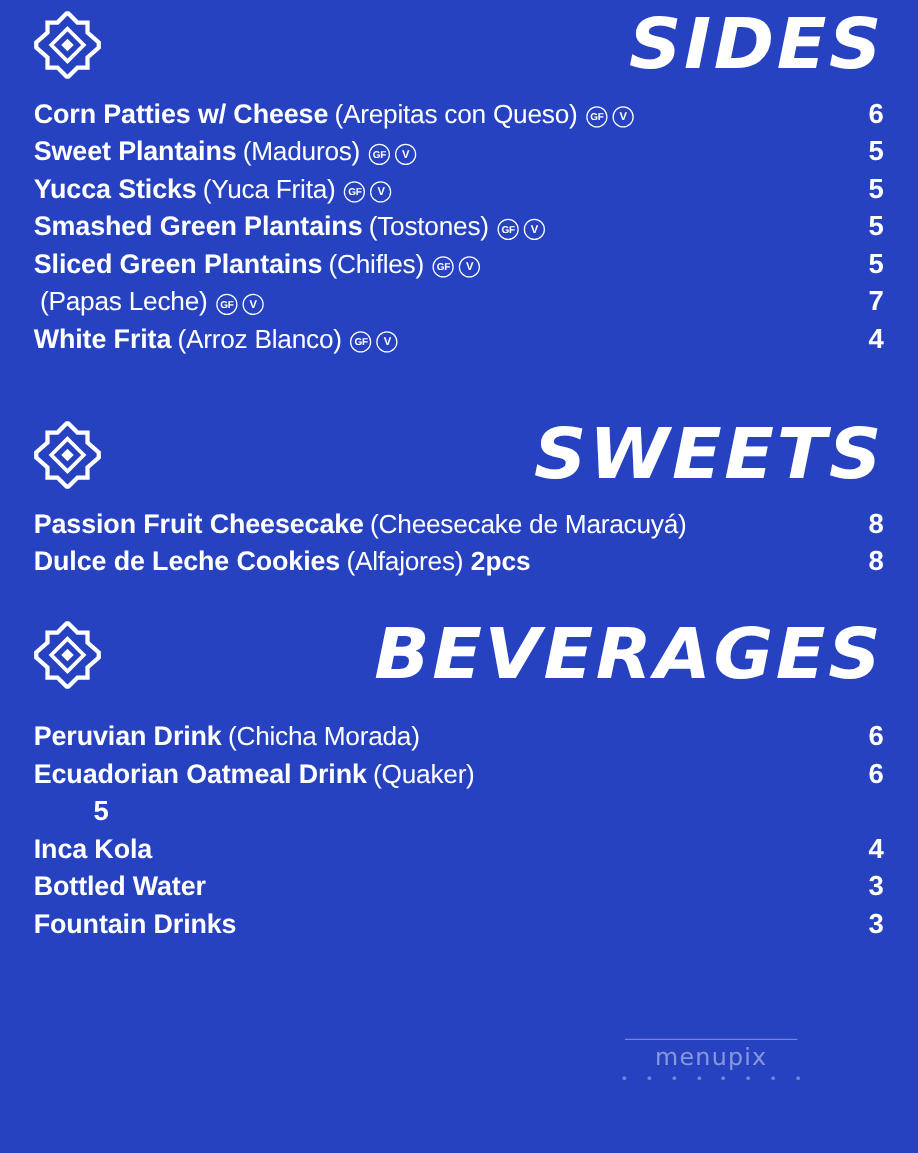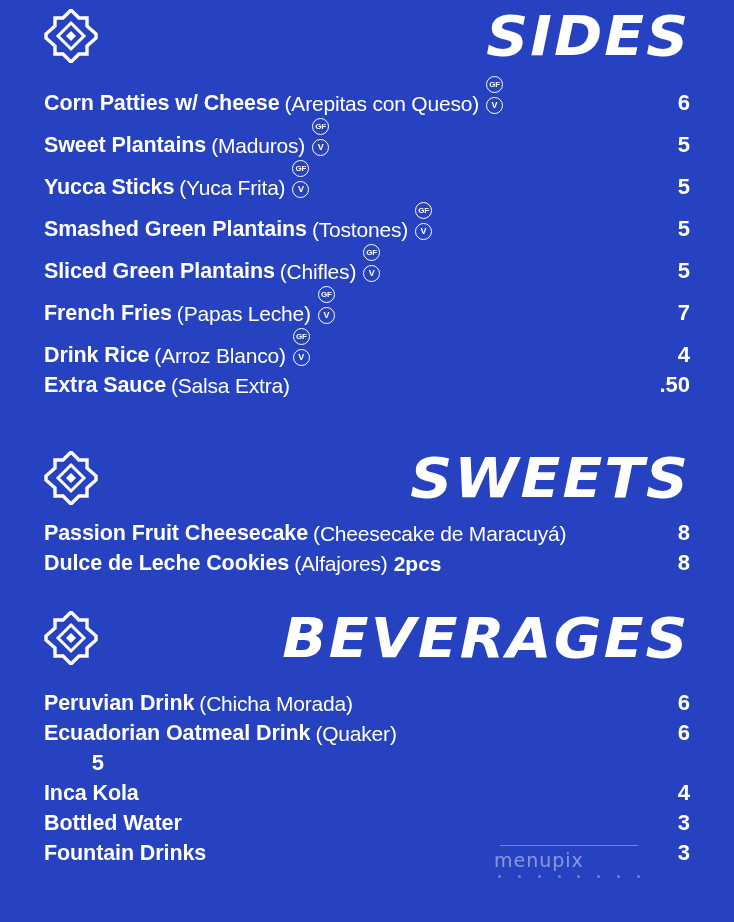--- a/index.html
+++ b/index.html
@@ -13,21 +13,21 @@
     font-family: "Liberation Sans", sans-serif;
     color: #ffffff;
     overflow: hidden;
     position: relative;
   }
   .page {
     position: relative;
     width: 734px;
     height: 922px;
     box-sizing: border-box;
-    padding: 0 44px;
+    padding: 0 27px;
   }
 
   
   .section-head {
     position: relative;
     height: 72px;
     display: flex;
     align-items: center;
     justify-content: space-between;
   }
@@ -81,21 +81,20 @@
     font-weight: 700;
     margin-left: 6px;
   }
   .tags {
     display: inline-flex;
     align-items: center;
     margin-left: 7px;
     gap: 4px;
     position: relative;
     top: -2px;
-    flex-direction: column;
   }
   .tag {
     display: inline-flex;
     align-items: center;
     justify-content: center;
     border: 1.2px solid #ffffff;
     border-radius: 50%;
     width: 15px;
     height: 15px;
     font-size: 8px;
@@ -114,22 +113,23 @@
   }
 
   .gap-sweets { height: 40px; }
   .gap-bev    { height: 22px; }
   .bev-items  { margin-top: 16px; }
 
   
   .watermark {
     position: absolute;
     right: 90px;
-    bottom: 44px;
+    bottom: 58px;
     width: 150px;
+    text-align: center;
     pointer-events: none;
   }
   .wm-line {
     height: 1px;
     background: rgba(255,255,255,0.35);
     margin: 0 6px;
   }
   .wm-text {
     font-size: 19px;
     letter-spacing: 1px;
@@ -220,49 +220,41 @@
         <span class="tags">
           <span class="tag">GF</span>
           <span class="tag v">V</span>
         </span>
       </div>
       <span class="price">5</span>
     </div>
 
     <div class="item">
       <div class="item-left">
-        <span class="name">French Fries</span>
         <span class="alt">(Papas Leche)</span>
         <span class="tags">
           <span class="tag">GF</span>
           <span class="tag v">V</span>
         </span>
       </div>
       <span class="price">7</span>
     </div>
 
     <div class="item">
       <div class="item-left">
-        <span class="name">Drink Rice</span>
+        <span class="name">White Frita</span>
         <span class="alt">(Arroz Blanco)</span>
         <span class="tags">
           <span class="tag">GF</span>
           <span class="tag v">V</span>
         </span>
       </div>
       <span class="price">4</span>
     </div>
 
-    <div class="item">
-      <div class="item-left">
-        <span class="name">Extra Sauce</span>
-        <span class="alt">(Salsa Extra)</span>
-      </div>
-      <span class="price">.50</span>
-    </div>
 
   </div>
 
   <div class="gap-sweets"></div>
 
   <div class="section-head">
     <div class="ornament">
       <svg viewBox="0 0 54 54" width="54" height="54" aria-hidden="true">
         <path d="M27 1 L35 9 L43 9 L43 17 L52 25 L52 29 L43 37 L43 45 L35 45 L27 53 L19 45 L11 45 L11 37 L2 29 L2 25 L11 17 L11 9 L19 9 Z" fill="none" stroke="#ffffff" stroke-width="3.4"></path>
         <path d="M27 14 L40 27 L27 40 L14 27 Z" fill="none" stroke="#ffffff" stroke-width="3"></path>

